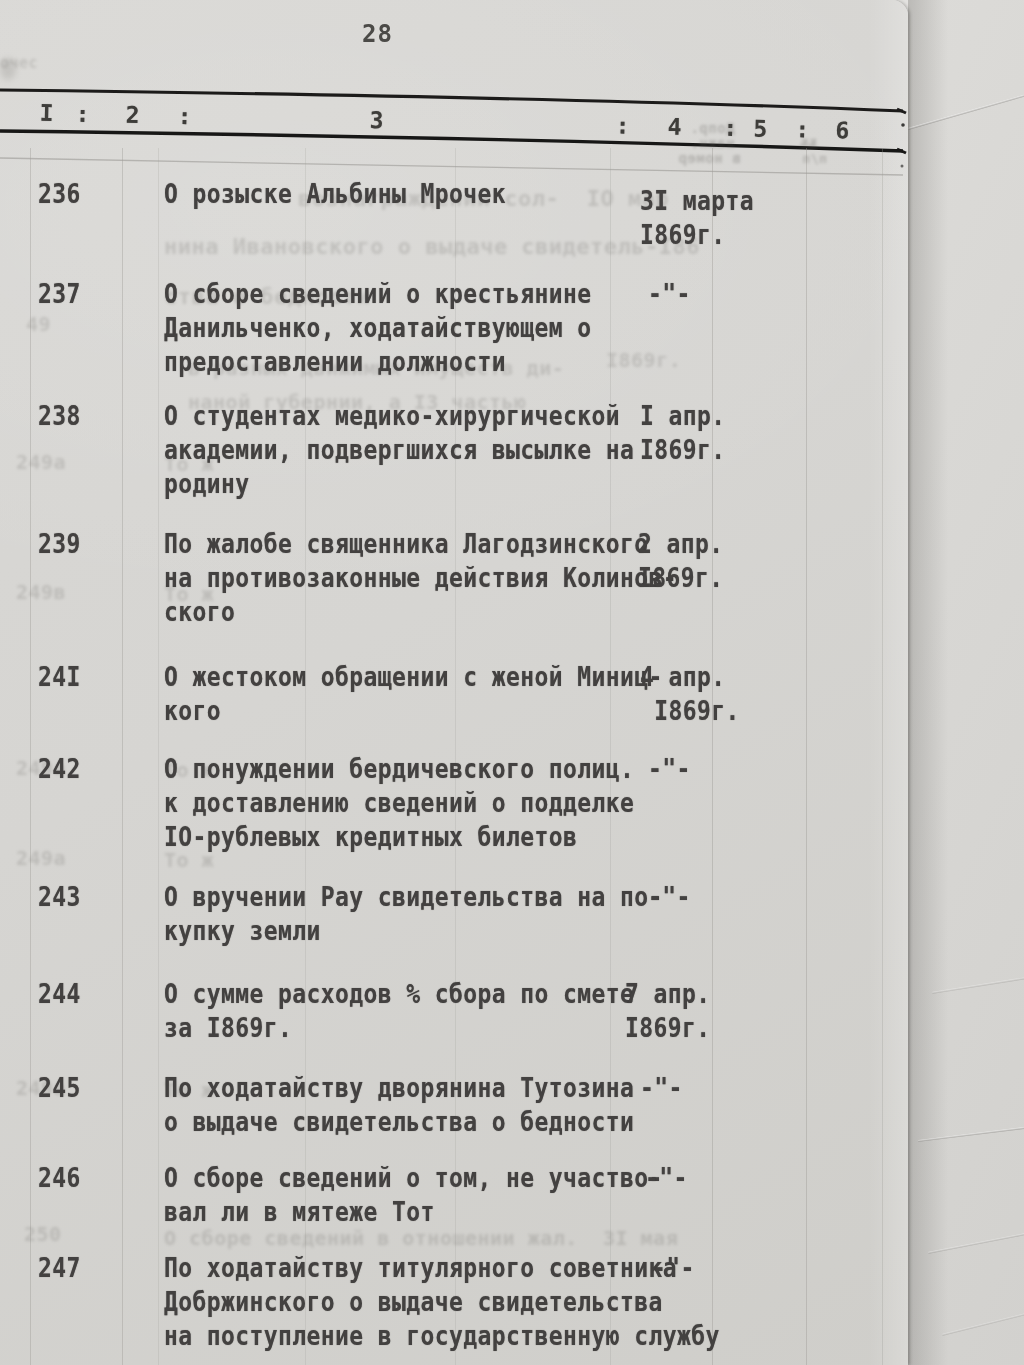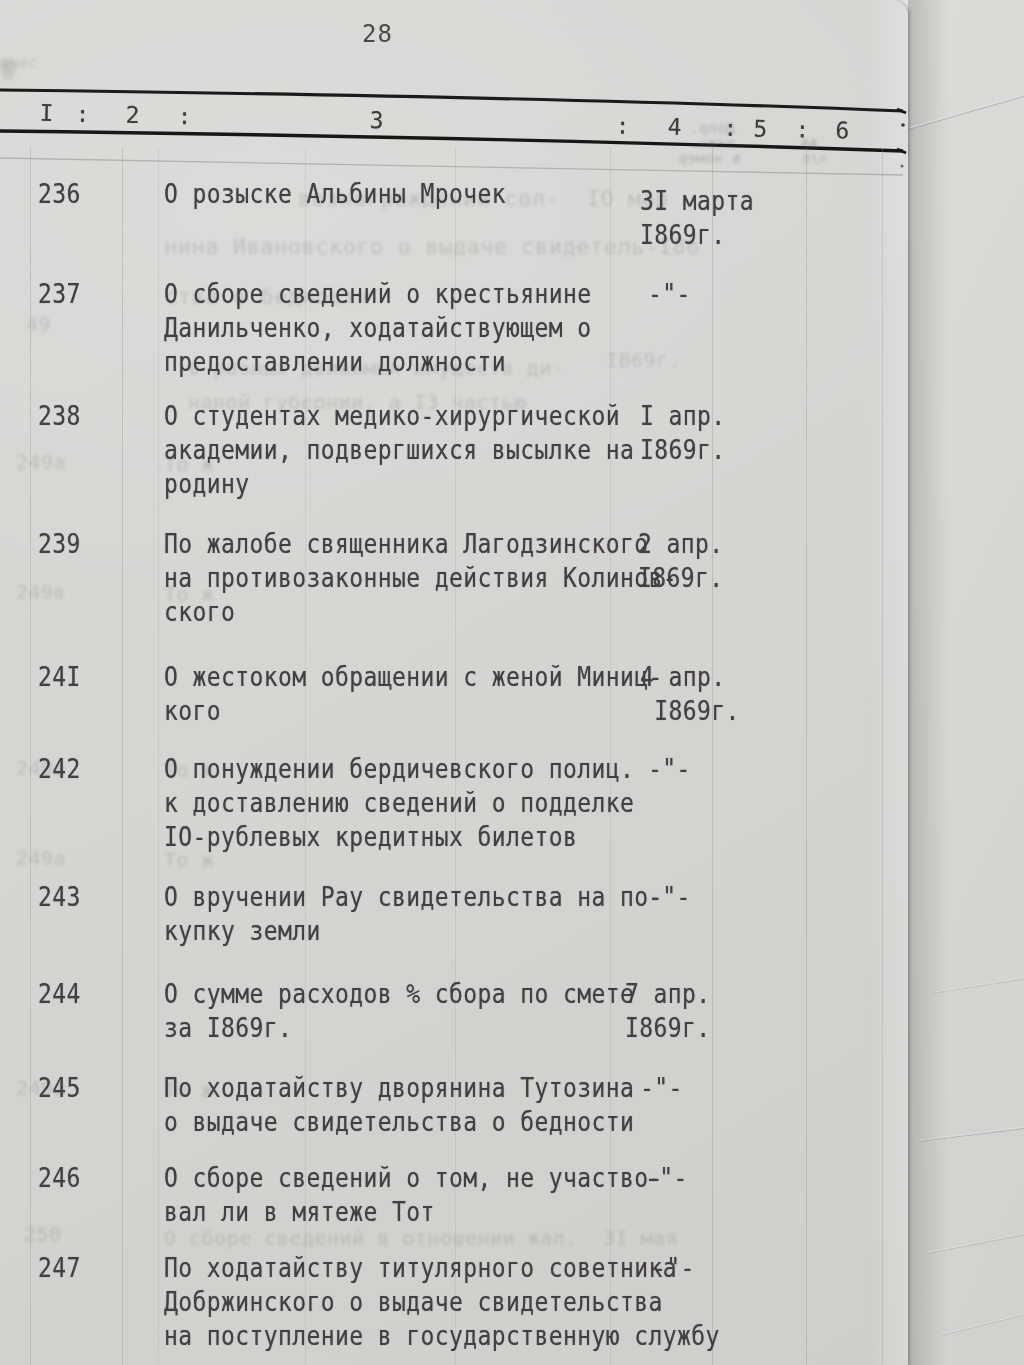--- a/index.html
+++ b/index.html
@@ -1,17 +1,17 @@
 <!DOCTYPE html>
 <html><head>
 <meta charset="utf-8">
 <style>
   html,body{margin:0;padding:0;background:#b9b8b5;}
   .scan{position:relative;width:1024px;height:1365px;overflow:hidden;
-        font-family:"DejaVu Sans Mono","Liberation Mono",monospace;}
+        font-family:"DejaVu Sans Mono","Liberation Mono",monospace;font-weight:bold;}
   
   .under-sheet{position:absolute;inset:0;
     background:linear-gradient(115deg,#d6d5d2 0%,#dcdbd8 55%,#d2d1ce 100%);}
   .under-shade{position:absolute;left:908px;top:0;width:40px;height:1365px;
     background:linear-gradient(to right,rgba(70,68,64,.22),rgba(70,68,64,0));}
   .crease{position:absolute;height:2px;border-radius:2px;
     background:linear-gradient(to bottom,rgba(255,255,255,.55),rgba(96,94,90,.38));
     transform-origin:left center;}
   
   .main-sheet{position:absolute;left:0;top:0;width:908px;height:1365px;

